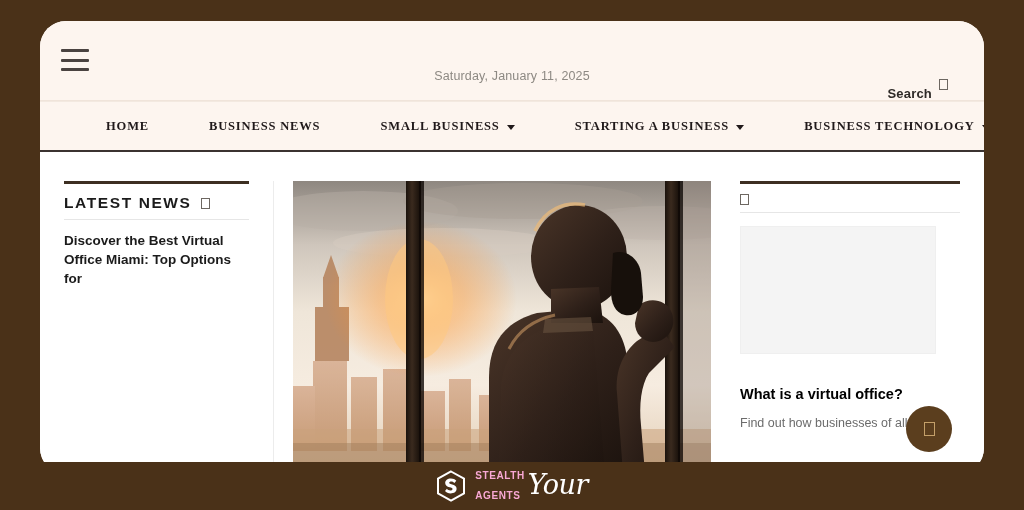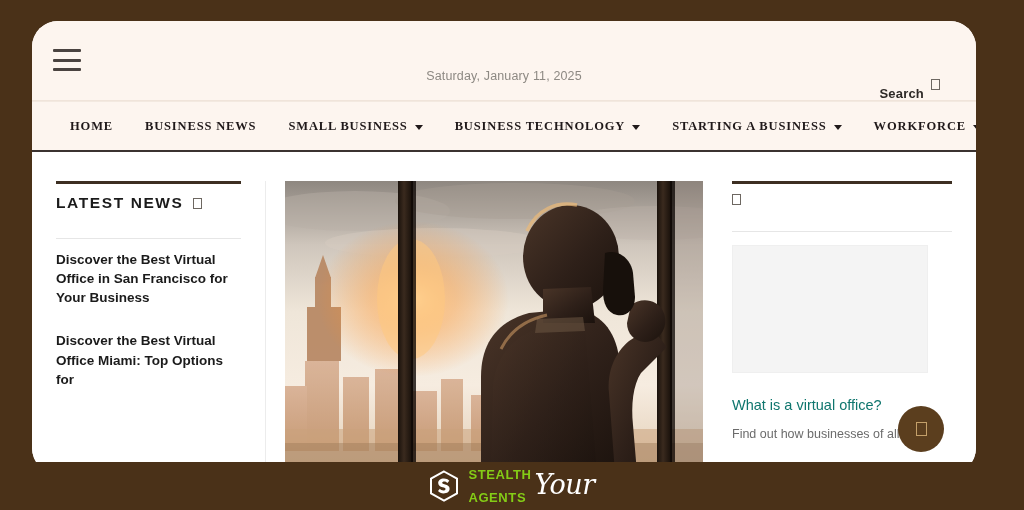--- a/index.html
+++ b/index.html
@@ -12,21 +12,21 @@
 
   body {
     background: #4a3118;
     font-family: "Liberation Sans", sans-serif;
     position: relative;
   }
 
   
   .page-card {
     position: absolute;
-    left: 32px;
+    left: 40px;
     top: 21px;
     width: 944px;
     height: 453px;
     background: #ffffff;
     border-radius: 26px;
     overflow: hidden;
   }
 
   
   .site-header {
@@ -100,20 +100,21 @@
     align-items: center;
     padding-left: 38px;
   }
   .nav-item {
     display: flex;
     align-items: center;
     gap: 7px;
     margin-right: 32px;
     cursor: pointer;
     white-space: nowrap;
+    margin-left: 28px;
   }
   .nav-item .txt {
     font-family: "Liberation Serif", serif;
     font-size: 12.5px;
     font-weight: bold;
     letter-spacing: 0.85px;
     color: #20191a;
     text-transform: uppercase;
   }
   .caret {
@@ -135,21 +136,21 @@
   
   .col-left {
     width: 234px;
     padding: 0 24px 0 24px;
     border-right: 1px solid #ececec;
   }
 
   .section-head {
     border-top: 3px solid #3d2f22;
     border-bottom: 1px solid #e6e6e6;
-    padding: 10px 0 26px 0;
+    padding: 10px 0 7px 0;
     display: flex;
     align-items: center;
     gap: 9px;
   }
   .section-head .title {
     font-size: 15.5px;
     font-weight: bold;
     letter-spacing: 1.6px;
     color: #1b1b1b;
     text-transform: uppercase;
@@ -185,24 +186,24 @@
     padding: 0 24px 0 10px;
   }
   .thumb-placeholder {
     margin-top: 13px;
     width: 196px;
     height: 128px;
     background: #f4f4f4;
     border: 1px solid #efefef;
   }
   .card-title {
-    margin-top: 24px;
+    margin-top: 32px;
     font-size: 14.5px;
-    font-weight: normal;
-    color: #0f766e;
+    font-weight: bold;
+    color: #000000;
     cursor: pointer;
   }
   .card-desc {
     margin-top: 12px;
     font-size: 12.5px;
     color: #6b6b6b;
     line-height: 1.45;
   }
 
   
@@ -240,24 +241,24 @@
     gap: 9px;
     z-index: 10;
   }
   .brand-mark { flex: none; }
   .brand-words {
     display: flex;
     flex-direction: column;
     line-height: 1.0;
   }
   .brand-words .l1, .brand-words .l2 {
-    font-size: 13px;
+    font-size: 10px;
     font-weight: bold;
     letter-spacing: 0.6px;
-    color: #84cc16;
+    color: #f9a8d4;
   }
   .brand-words .l2 { margin-top: 10px; }
   .brand-script {
     font-family: "DejaVu Serif", serif;
     font-style: italic;
     font-size: 27px;
     color: #ffffff;
     margin-left: -6px;
     margin-top: -4px;
     letter-spacing: -0.5px;
@@ -293,45 +294,44 @@
     <div class="nav-item">
       <span class="txt">BUSINESS NEWS</span>
     </div>
 
     <div class="nav-item">
       <span class="txt">SMALL BUSINESS</span>
       <span class="caret"></span>
     </div>
 
     <div class="nav-item">
+      <span class="txt">STARTING A BUSINESS</span>
+      <span class="caret"></span>
+    </div>
+
+    <div class="nav-item">
       <span class="txt">BUSINESS TECHNOLOGY</span>
-      <span class="caret"></span>
-    </div>
-
-    <div class="nav-item">
-      <span class="txt">STARTING A BUSINESS</span>
       <span class="caret"></span>
     </div>
 
     <div class="nav-item">
       <span class="txt">WORKFORCE</span>
       <span class="caret"></span>
     </div>
 
   </div>
 
   <div class="content">
 
     <div class="col-left">
       <div class="section-head">
         <span class="title">LATEST NEWS</span>
         <span class="glyph-box"></span>
       </div>
       <div class="news-list">
-        <div class="news-item">Discover the Best Virtual Office in San Francisco for Your Business</div>
         <div class="news-item">Discover the Best Virtual Office Miami: Top Options for</div>
       </div>
     </div>
 
     <div class="col-center">
       <div class="hero">
         <svg viewBox="0 0 418 292" preserveAspectRatio="xMidYMid slice">
           <defs>
             <linearGradient id="skyGrad" x1="0" y1="0" x2="0" y2="1">
               <stop offset="0%" stop-color="#8e8780"></stop>

